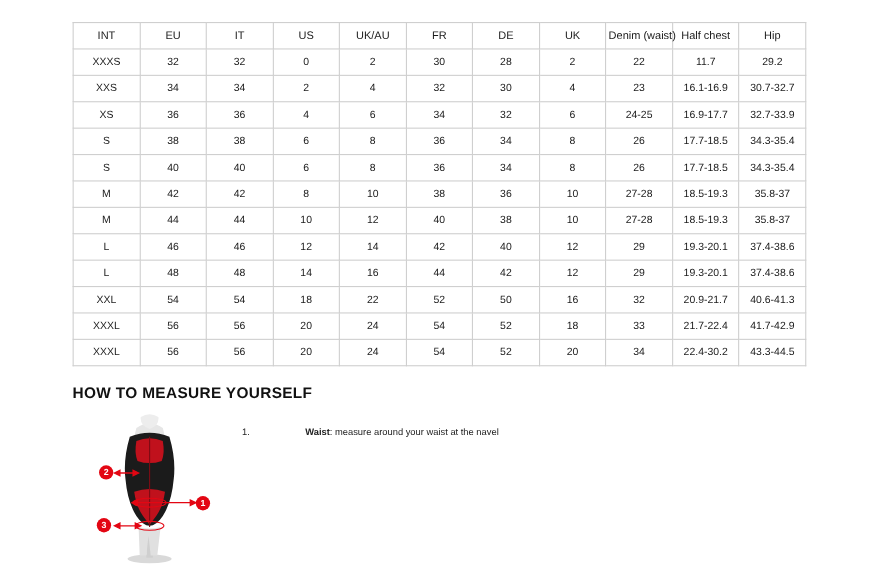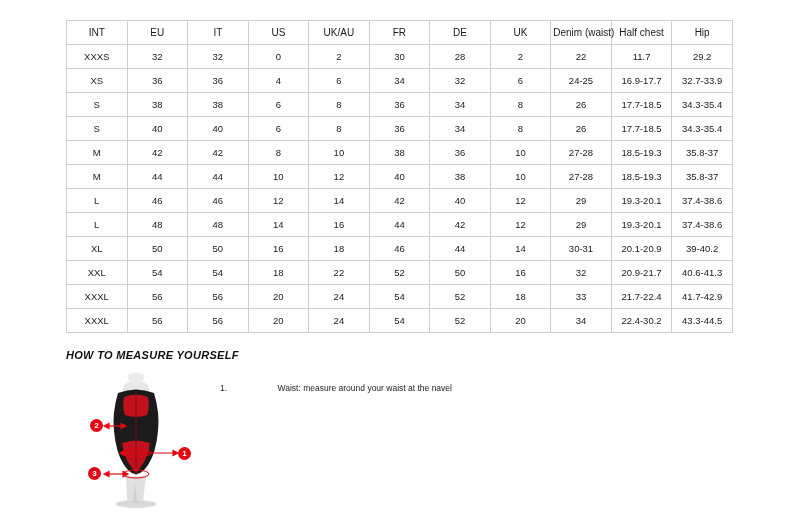--- a/index.html
+++ b/index.html
@@ -49,26 +49,25 @@
   }
 
   
   .howto {
     position: absolute;
     left: 66px;
     top: 349px;
     width: 680px;
   }
   .howto-title {
-    font-size: 11px;
+    font-size: 14px;
     font-weight: bold;
     letter-spacing: 0.3px;
     color: #111;
     margin-bottom: 10px;
-    font-style: italic;
   }
   .howto-body {
     position: relative;
     display: flex;
     align-items: flex-start;
   }
   .figure {
     position: relative;
     width: 130px;
     height: 140px;
@@ -78,21 +77,21 @@
     margin-left: 24px;
     padding-top: 12px;
   }
   .note {
     font-size: 8.5px;
     line-height: 1.35;
     color: #222;
     margin-bottom: 11px;
     white-space: nowrap;
   }
-  .note b { font-weight: normal; padding-left: 48px; }
+  .note b { font-weight: bold; padding-left: 48px; }
 
   .bullet {
     position: absolute;
     width: 13px;
     height: 13px;
     border-radius: 50%;
     background: #e30613;
     color: #ffffff;
     font-size: 8px;
     line-height: 13px;
@@ -133,20 +132,33 @@
             <td>0</td>
             <td>2</td>
             <td>30</td>
             <td>28</td>
             <td>2</td>
             <td>22</td>
             <td>11.7</td>
             <td>29.2</td>
           </tr>
           <tr>
+            <td>XXS</td>
+            <td>34</td>
+            <td>34</td>
+            <td>2</td>
+            <td>4</td>
+            <td>32</td>
+            <td>30</td>
+            <td>4</td>
+            <td>23</td>
+            <td>16.1-16.9</td>
+            <td>30.7-32.7</td>
+          </tr>
+          <tr>
             <td>XS</td>
             <td>36</td>
             <td>36</td>
             <td>4</td>
             <td>6</td>
             <td>34</td>
             <td>32</td>
             <td>6</td>
             <td>24-25</td>
             <td>16.9-17.7</td>
@@ -224,33 +236,20 @@
             <td>14</td>
             <td>16</td>
             <td>44</td>
             <td>42</td>
             <td>12</td>
             <td>29</td>
             <td>19.3-20.1</td>
             <td>37.4-38.6</td>
           </tr>
           <tr>
-            <td>XL</td>
-            <td>50</td>
-            <td>50</td>
-            <td>16</td>
-            <td>18</td>
-            <td>46</td>
-            <td>44</td>
-            <td>14</td>
-            <td>30-31</td>
-            <td>20.1-20.9</td>
-            <td>39-40.2</td>
-          </tr>
-          <tr>
             <td>XXL</td>
             <td>54</td>
             <td>54</td>
             <td>18</td>
             <td>22</td>
             <td>52</td>
             <td>50</td>
             <td>16</td>
             <td>32</td>
             <td>20.9-21.7</td>

